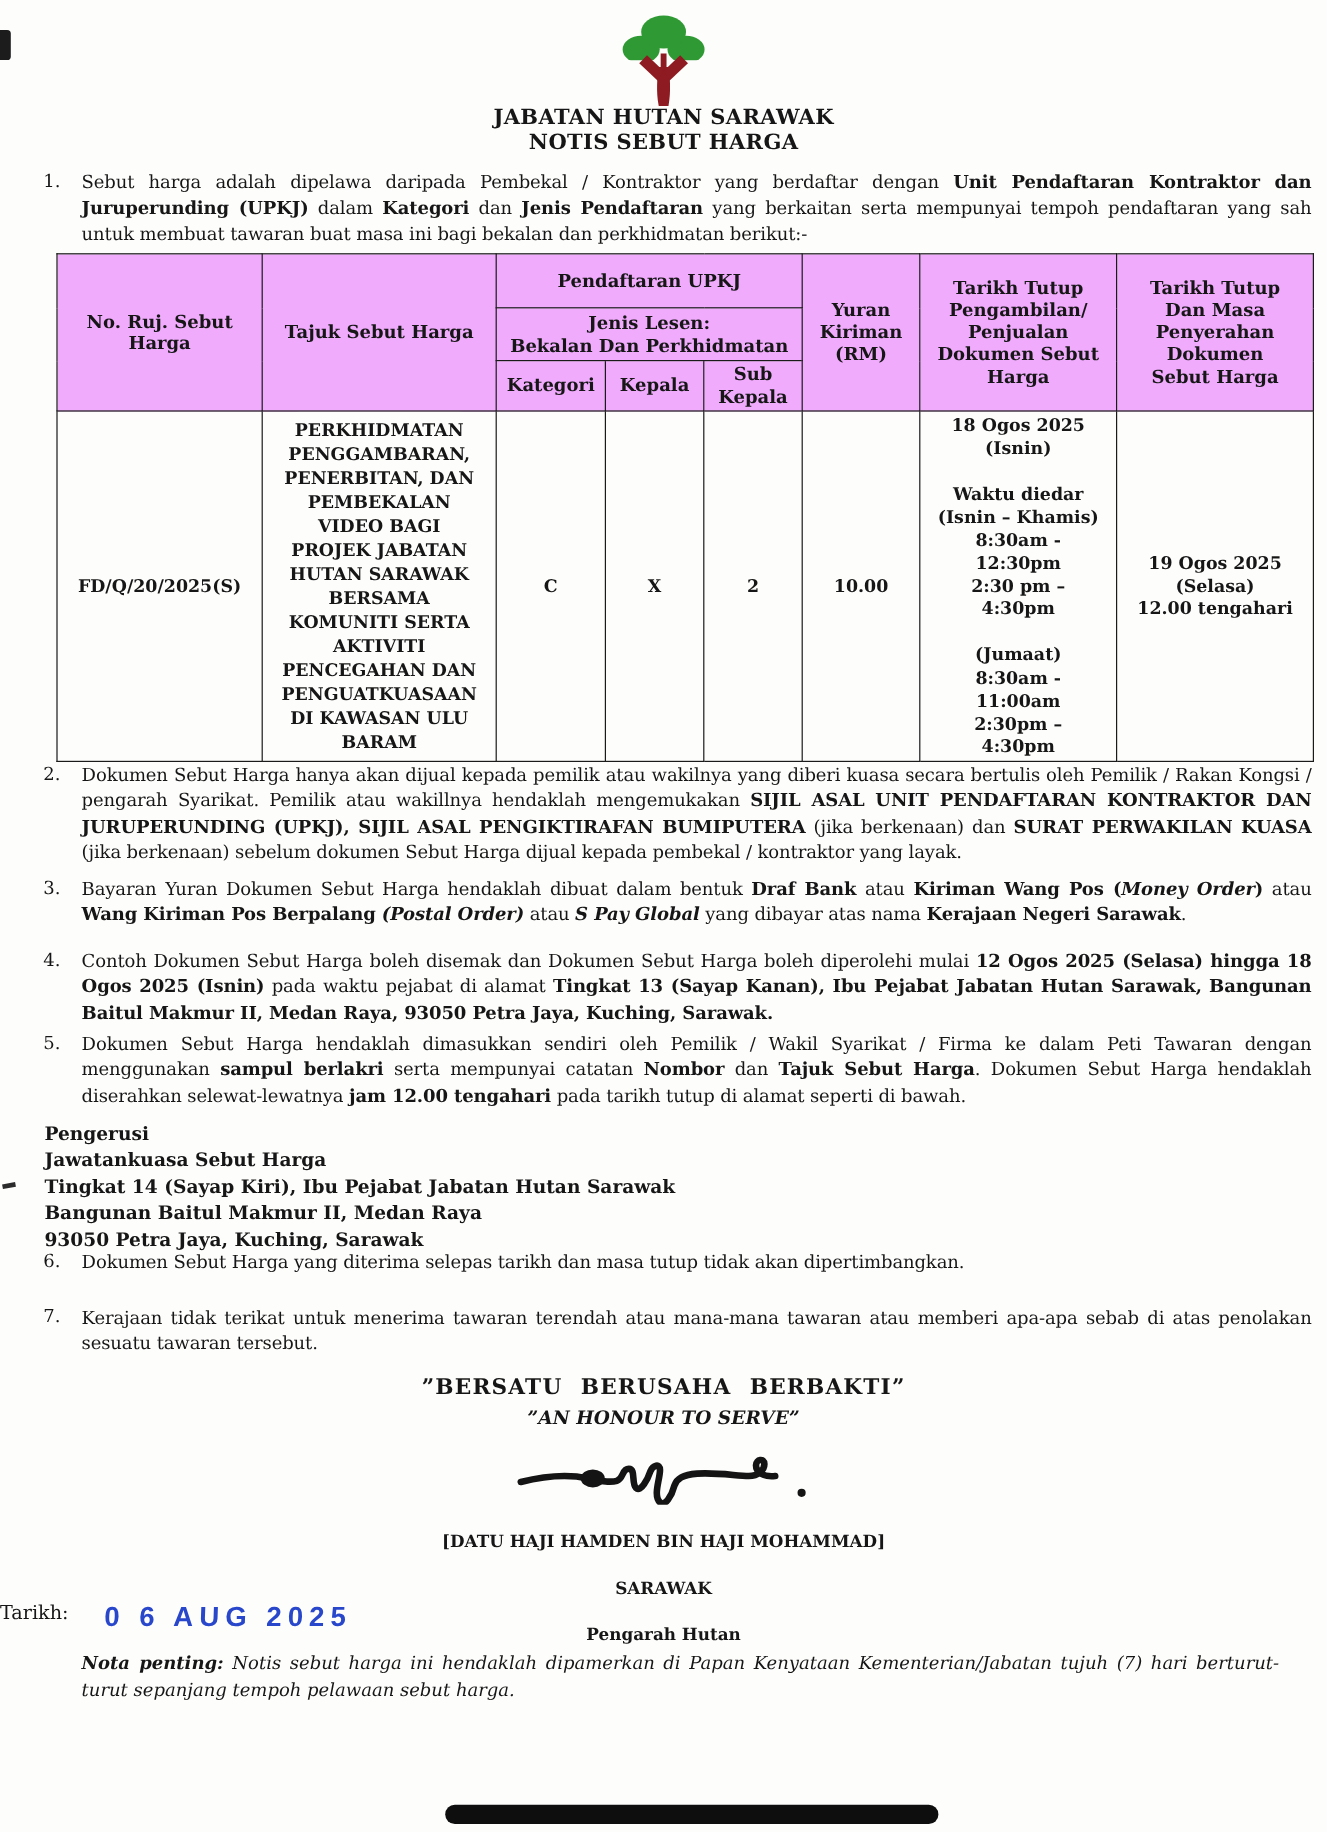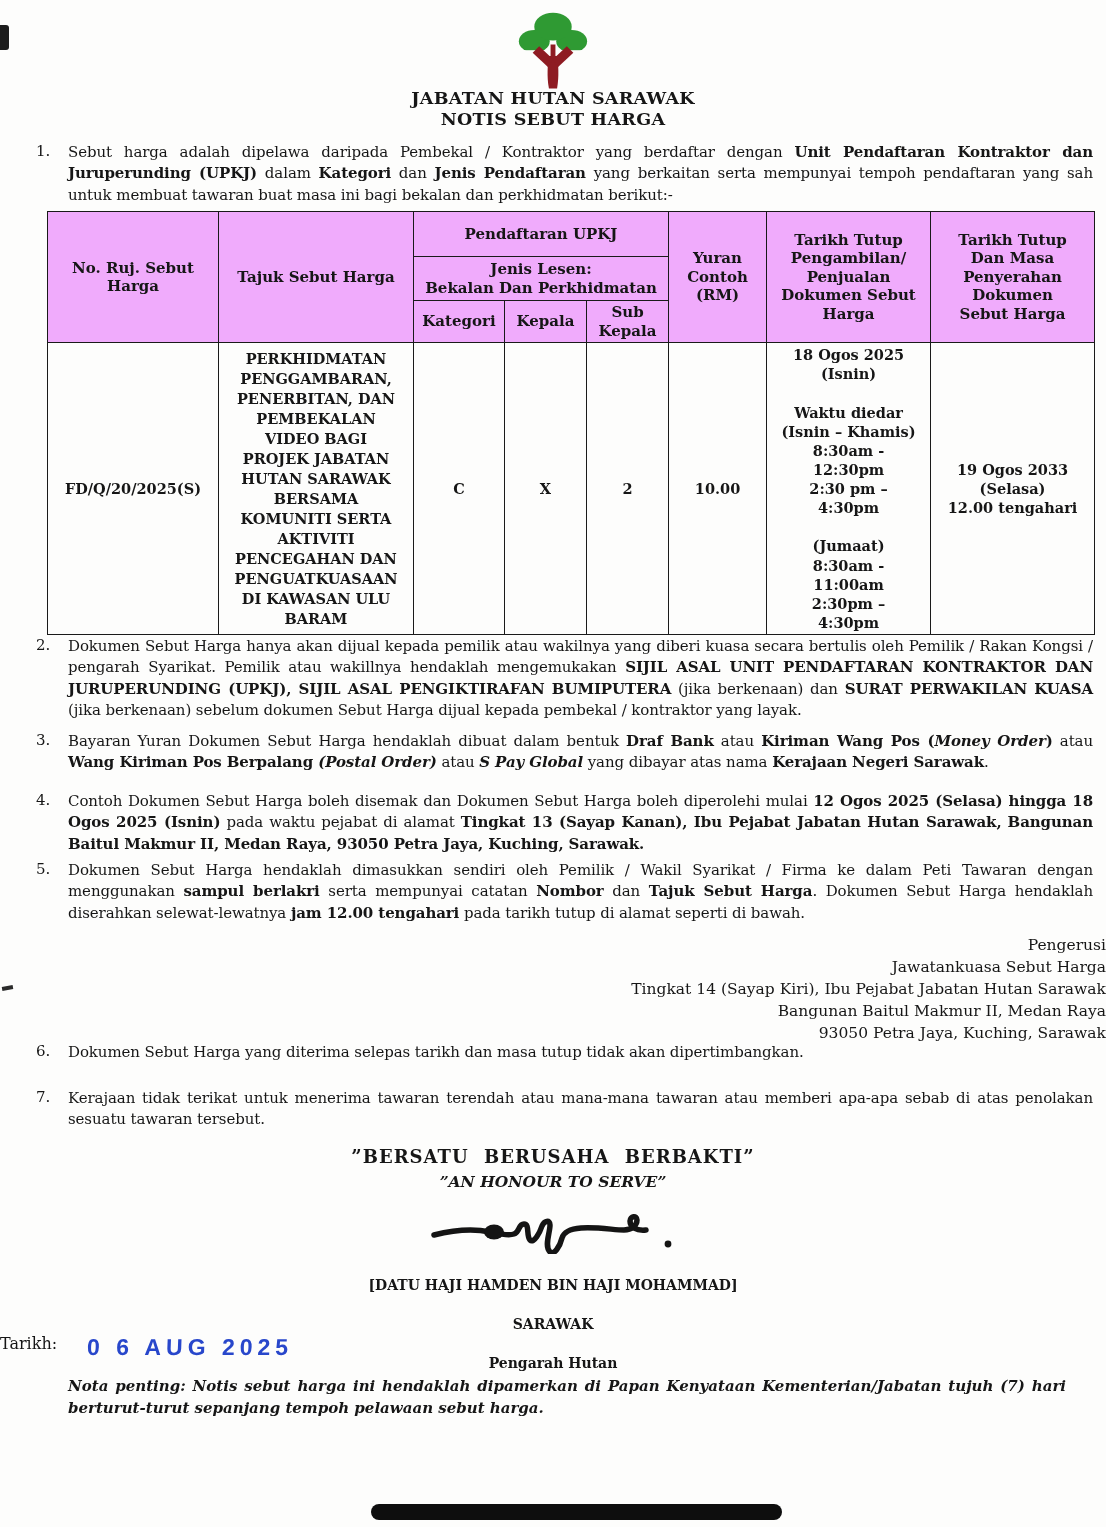--- a/index.html
+++ b/index.html
@@ -22,21 +22,21 @@
 
   
   table.tender { border-collapse:collapse; margin-left:47px; table-layout:fixed; width:1047px; }
   table.tender th, table.tender td { border:1.6px solid #1a1a1a; padding:2px 4px; }
   table.tender th { background:#f0abfc; font-size:15px; line-height:1.24; font-weight:bold; text-align:center; vertical-align:middle; white-space:pre-line; }
   table.tender td { background:#fdfdfc; font-weight:bold; text-align:center; vertical-align:middle; white-space:pre-line; font-size:14.5px; }
   td.cell-title { font-size:14.3px; line-height:1.38;border-radius:32px; }
   td.cell-dates { font-size:14.3px; line-height:1.32; }
   td.cell-ref { font-size:15px; }
 
-  .center-block { text-align:right; font-weight:normal; font-size:15.5px; line-height:1.42; white-space:pre-line; }
+  .center-block { text-align:left; font-weight:bold; font-size:15.5px; line-height:1.42; white-space:pre-line;padding-left:37px; }
   .motto-1 { text-align:center; font-weight:bold; font-size:18px; letter-spacing:1px; word-spacing:8px; }
   .motto-2 { text-align:center; font-weight:bold; font-style:italic; font-size:15.5px; margin-top:5px; }
   .sig-wrap { text-align:center; }
   .signatory { text-align:center; font-weight:bold; font-size:14px; line-height:1.4; white-space:pre-line; }
 
   .date-row { font-size:16px; display:flex; }
   .stamp { font-family:"Liberation Sans", sans-serif; font-weight:bold; font-size:23px;
            color:#2847cb; letter-spacing:5px; margin-left:30px; transform:skewX(-2deg); }
   .footnote { margin-left:68px; margin-right:40px; font-size:15px; line-height:1.45; text-align:justify; }
 
@@ -88,21 +88,21 @@
           <col style="width:164px">
           <col style="width:164px">
       </colgroup>
       <tbody>
           <tr>
         <th rowspan="3">No. Ruj. Sebut
 Harga</th>
         <th rowspan="3">Tajuk Sebut Harga</th>
         <th colspan="3" style="height:45px;">Pendaftaran UPKJ</th>
         <th rowspan="3">Yuran
-Contoh
+Kiriman
 (RM)</th>
         <th rowspan="3">Tarikh Tutup
 Pengambilan/
 Penjualan
 Dokumen Sebut
 Harga</th>
         <th rowspan="3">Tarikh Tutup
 Dan Masa
 Penyerahan
 Dokumen
@@ -146,21 +146,21 @@
 8:30am -
 12:30pm
 2:30 pm –
 4:30pm
 
 (Jumaat)
 8:30am -
 11:00am
 2:30pm –
 4:30pm</td>
-        <td class="cell-dates">19 Ogos 2033
+        <td class="cell-dates">19 Ogos 2025
 (Selasa)
 12.00 tengahari</td>
       </tr>
     </tbody>
       </table>
   </div>
 
   <div class="abs para" style="top:636px;">
     <div class="num">2.</div>
     <div class="txt"><span>Dokumen Sebut Harga hanya akan dijual kepada pemilik atau wakilnya yang diberi kuasa secara bertulis oleh Pemilik / Rakan Kongsi / pengarah Syarikat. Pemilik atau wakillnya hendaklah mengemukakan </span><span style="font-weight: bold;">SIJIL ASAL UNIT PENDAFTARAN KONTRAKTOR DAN JURUPERUNDING (UPKJ), SIJIL ASAL PENGIKTIRAFAN BUMIPUTERA</span><span> (jika berkenaan) dan </span><span style="font-weight: bold;">SURAT PERWAKILAN KUASA</span><span> (jika berkenaan) sebelum dokumen Sebut Harga dijual kepada pembekal / kontraktor yang layak.</span></div>
@@ -210,15 +210,15 @@
     <div>[DATU HAJI HAMDEN BIN HAJI MOHAMMAD]</div>
     <div>SARAWAK</div>
     <div>Pengarah Hutan</div>
   </div>
 
   <div class="abs date-row" style="top:1334px;">
     <span>Tarikh:</span>
     <span class="stamp">0 6  AUG  2025</span>
   </div>
 
-  <div class="abs footnote" style="top:1376px;"><span style="font-weight: bold; font-style: italic;">Nota penting:</span><span style="font-style: italic; font-weight: bold;">  Notis sebut harga ini hendaklah dipamerkan di Papan Kenyataan Kementerian/Jabatan tujuh (7) hari berturut-turut sepanjang tempoh pelawaan sebut harga.</span></div>
+  <div class="abs footnote" style="top:1376px;"><span style="font-weight: bold; font-style: italic;">Nota penting:</span><span style="font-style: italic;">  Notis sebut harga ini hendaklah dipamerkan di Papan Kenyataan Kementerian/Jabatan tujuh (7) hari berturut-turut sepanjang tempoh pelawaan sebut harga.</span></div>
 
 </div>
 
 </body></html>

